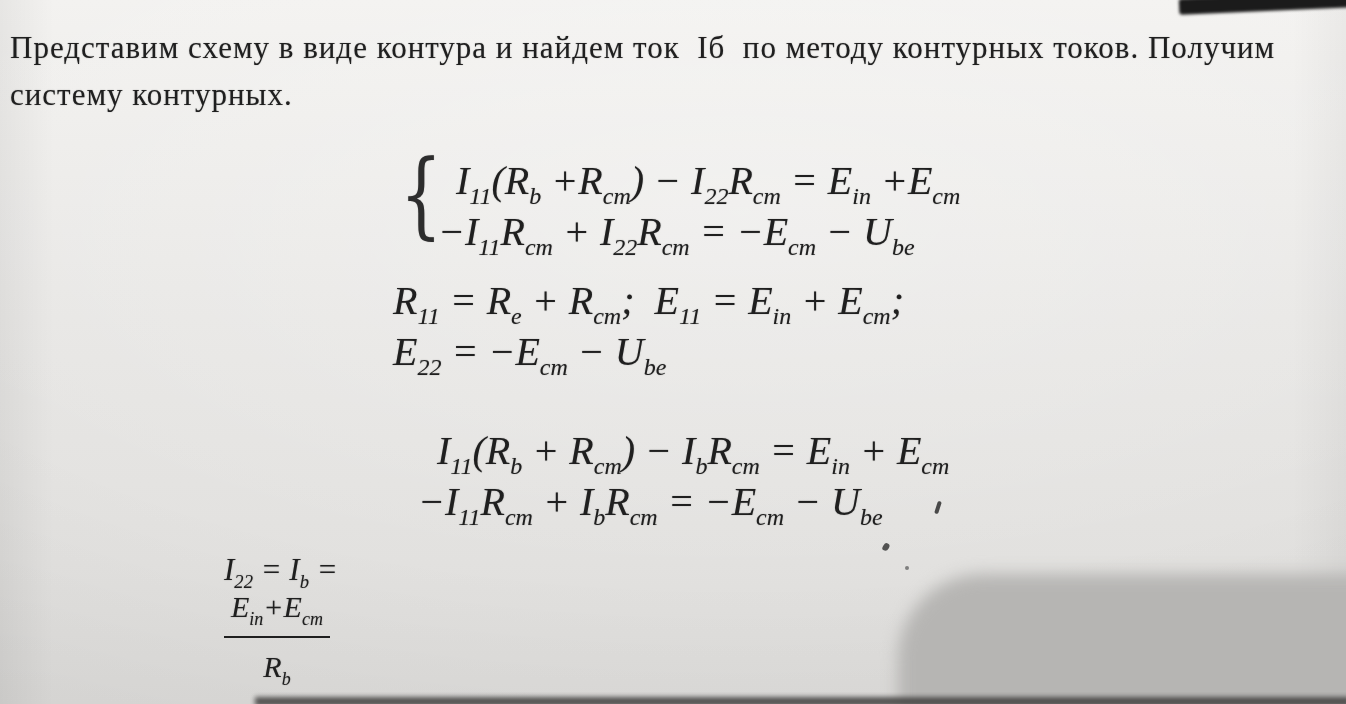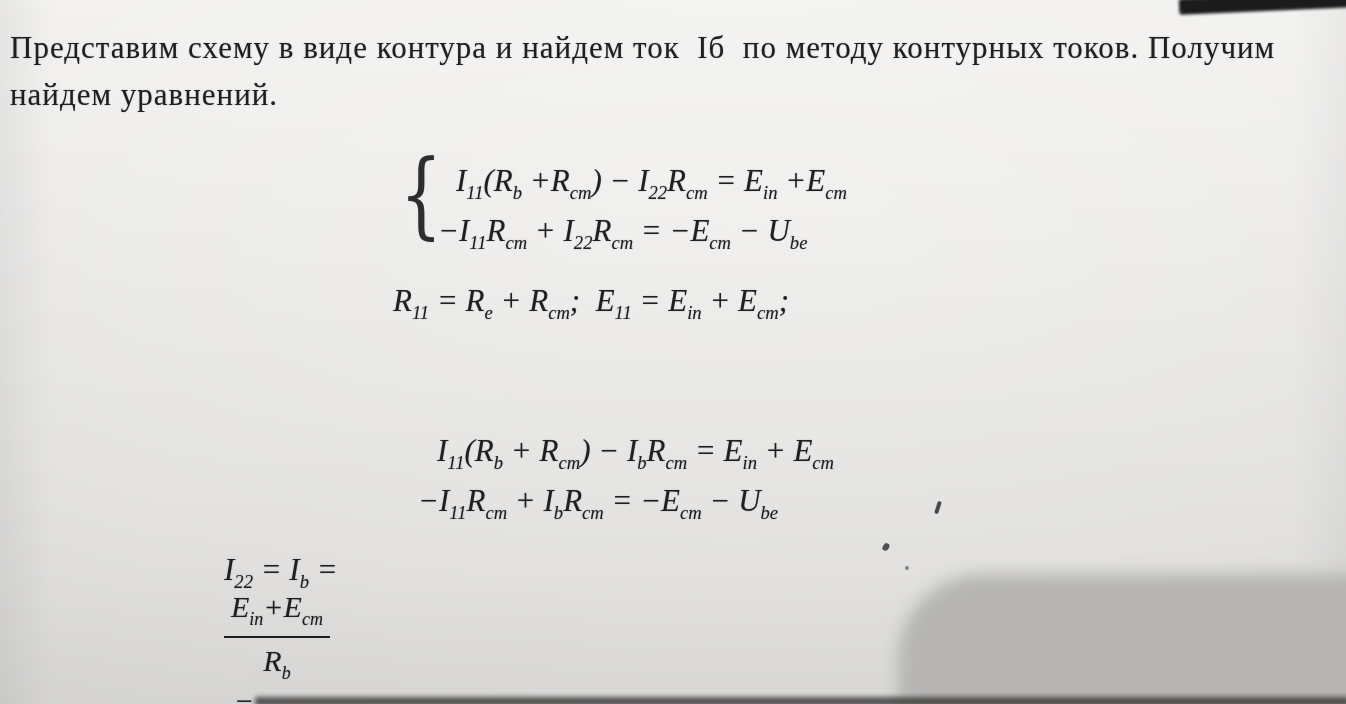--- a/index.html
+++ b/index.html
@@ -45,21 +45,21 @@
 
   
   .txt{z-index:4;text-shadow:0 0 1.2px rgba(25,25,25,0.4);}
   .para{
     position:absolute;left:10px;top:24px;margin:0;
     font-size:31px;line-height:47px;letter-spacing:1px;
     white-space:pre;
   }
   .math{font-style:italic;white-space:pre;}
   .math sub{font-size:0.6em;font-style:italic;vertical-align:baseline;position:relative;top:0.42em;letter-spacing:0;}
-  .mrow{font-size:31px;line-height:46px;}
+  .mrow{font-size:40px;line-height:46px;}
   .sys-rows{position:absolute;}
   .sys1-rows{left:438px;top:158px;}
   .sys1-rows .r1{padding-left:18px;}
   .brace{
     position:absolute;left:400px;top:148px;z-index:4;
     font-family:"DejaVu Serif",serif;font-style:normal;
     font-size:92px;line-height:92px;color:#2d2d2d;
     transform:scaleX(0.72) scaleY(1.02);transform-origin:left top;
     text-shadow:0 0 1.2px rgba(25,25,25,0.4);
   }
@@ -70,45 +70,46 @@
   .result{
     position:absolute;left:224px;top:552px;z-index:4;
     display:flex;align-items:flex-start;
     font-size:30px;
     text-shadow:0 0 1.2px rgba(25,25,25,0.4);
     flex-direction:column;
   }
   .result .lead{margin-right:10px;font-size:31px;}
   .frac{display:inline-flex;flex-direction:column;align-items:center;}
   .frac .num{padding:0 7px 6px;border-bottom:2.5px solid var(--ink,#1f1f1f);line-height:38px;}
-  .frac .den{padding-top:4px;line-height:38px;}
+  .frac .den{padding-top:10px;line-height:38px;}
   .result .op{margin:0 12px;font-style:normal;}
 </style>
 </head>
 <body>
 
 <div class="photo">
 
   <div class="gray-region"></div>
   <div class="bottom-edge"></div>
   <div class="top-right-sliver"></div>
   <div class="speck a"></div>
   <div class="speck b"></div>
   <div class="speck c"></div>
 
-  <p class="para txt"><span>Представим схему в виде контура и найдем ток  Iб  по методу контурных токов. Получим</span><br><span>найдем уравнений.</span></p>
+  <p class="para txt"><span>Представим схему в виде контура и найдем ток  Iб  по методу контурных токов. Получим</span><br><span>систему контурных.</span></p>
 
   <span class="brace">{</span>
   <div class="sys-rows sys1-rows txt">
     <div class="mrow math r1">I<sub>11</sub>(R<sub>b</sub> +R<sub>cm</sub>) − I<sub>22</sub>R<sub>cm</sub> = E<sub>in</sub> +E<sub>cm</sub></div>
     <div class="mrow math r2">−I<sub>11</sub>R<sub>cm</sub> + I<sub>22</sub>R<sub>cm</sub> = −E<sub>cm</sub> − U<sub>be</sub></div>
   </div>
 
   <div class="sys-rows defs-rows txt">
     <div class="mrow math r1">R<sub>11</sub> = R<sub>e</sub> + R<sub>cm</sub>;  E<sub>11</sub> = E<sub>in</sub> + E<sub>cm</sub>;</div>
+    <div class="mrow math r2">E<sub>22</sub> = −E<sub>cm</sub> − U<sub>be</sub></div>
   </div>
 
   <div class="sys-rows sys2-rows txt">
     <div class="mrow math r1">I<sub>11</sub>(R<sub>b</sub> + R<sub>cm</sub>) − I<sub>b</sub>R<sub>cm</sub> = E<sub>in</sub> + E<sub>cm</sub></div>
     <div class="mrow math r2">−I<sub>11</sub>R<sub>cm</sub> + I<sub>b</sub>R<sub>cm</sub> = −E<sub>cm</sub> − U<sub>be</sub></div>
   </div>
 
   <div class="result">
     <span class="lead math">I<sub>22</sub> = I<sub>b</sub> =</span>
     <span class="frac">

